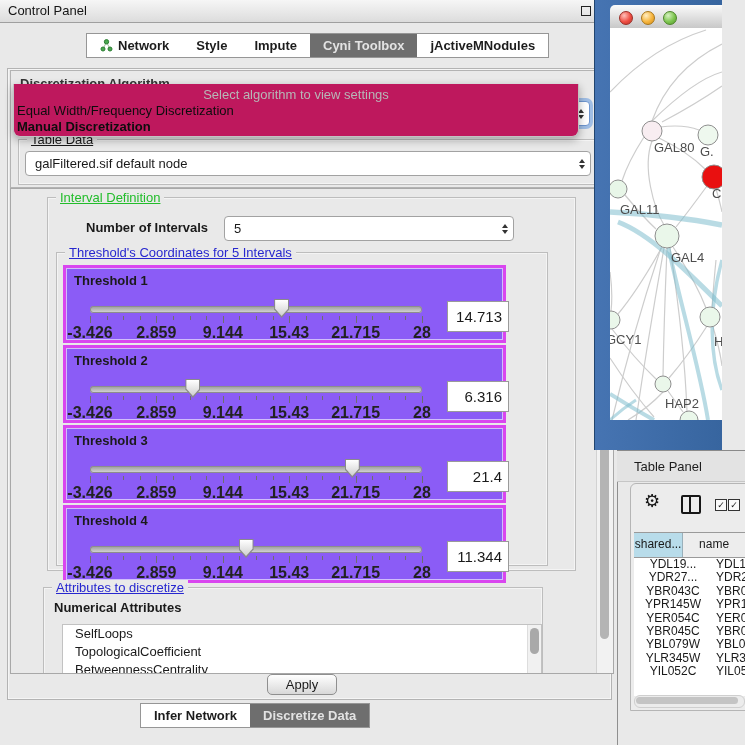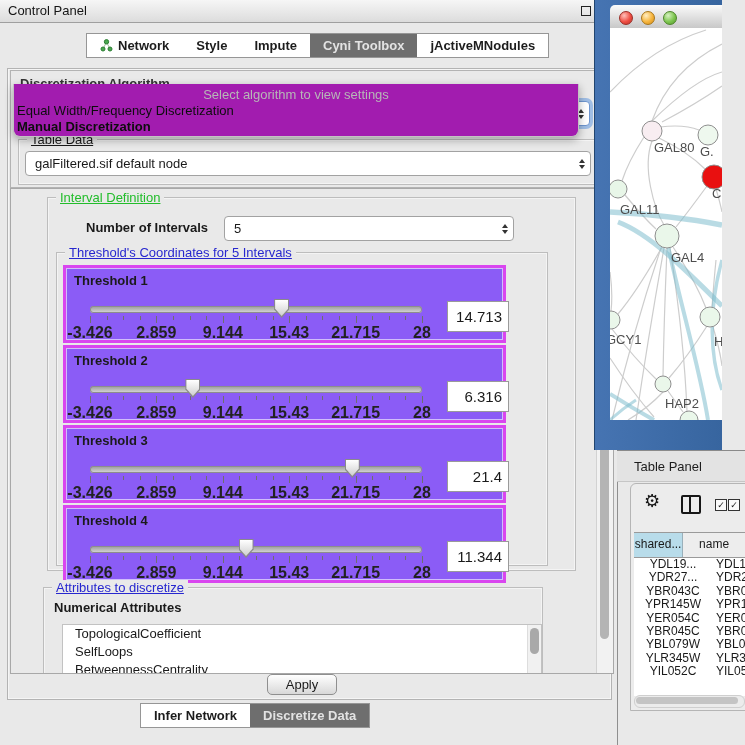--- a/index.html
+++ b/index.html
@@ -36,21 +36,21 @@
   
   .combo{background:#fff;border:1px solid #a2a2a2;border-radius:4px;display:flex;align-items:center;box-sizing:border-box;}
   .combo .combo-text{flex:1;padding-left:9px;white-space:nowrap;overflow:hidden;}
   .stepper{width:16px;display:flex;flex-direction:column;align-items:center;justify-content:center;gap:2px;}
   .stepper i{display:block;width:0;height:0;border-left:3.5px solid transparent;border-right:3.5px solid transparent;}
   .stepper .up{border-bottom:4px solid #333;}
   .stepper .dn{border-top:4px solid #333;}
   .focus-ring{box-shadow:0 0 0 3px rgba(110,160,225,.6);border-color:#6f96cf;}
 
   
-  .popup{left:13px;top:84px;width:566px;height:53px;background:#a21caf;border:1px solid #c2c2c2;border-top:none;border-radius:0 0 7px 7px;box-shadow:0 3px 9px rgba(0,0,0,.32);z-index:20;padding-top:3px;box-sizing:border-box;}
+  .popup{left:13px;top:84px;width:566px;height:53px;background:#be185d;border:1px solid #c2c2c2;border-top:none;border-radius:0 0 7px 7px;box-shadow:0 3px 9px rgba(0,0,0,.32);z-index:20;padding-top:3px;box-sizing:border-box;}
   .popup .prompt{text-align:center;color:#b7b7b7;height:16px;line-height:16px;}
   .popup .opt{height:16px;line-height:16px;padding-left:3px;color:#0d0d0d;}
   .popup .opt.bold{font-weight:bold;}
 
   
   .scrollpane{left:10px;top:188px;width:602px;height:484px;border:1px solid #a8a8a8;background:#e9e9e9;overflow:hidden;}
   .vscroll{position:absolute;right:0;top:0;width:16px;height:100%;background:#f2f2f2;border-left:1px solid #d2d2d2;}
   .vscroll .thumb{position:absolute;left:3px;width:9px;border-radius:5px;background:#b4b4b4;}
 
   
@@ -351,22 +351,22 @@
               </div>
             </div>
         </div>
       </div>
 
       <div class="group" style="position:absolute;left:32px;top:398px;width:498px;height:120px;">
         <span class="group-label blue-text">Attributes to discretize</span>
         <span style="position:absolute;left:10px;top:12px;font-weight:bold;">Numerical Attributes</span>
         <div class="attr-list" id="attr-list">
 
-        <div class="item">TopologicalCoefficient</div>
-            <div class="item">SelfLoops</div>
+        <div class="item">SelfLoops</div>
+            <div class="item">TopologicalCoefficient</div>
             <div class="item">BetweennessCentrality</div>
             <div class="list-scroll">
               <div class="thumb"></div>
             </div>
           </div>
       </div>
 
       <div class="vscroll">
         <div class="thumb" style="top:22px;height:428px;"></div>
       </div>

